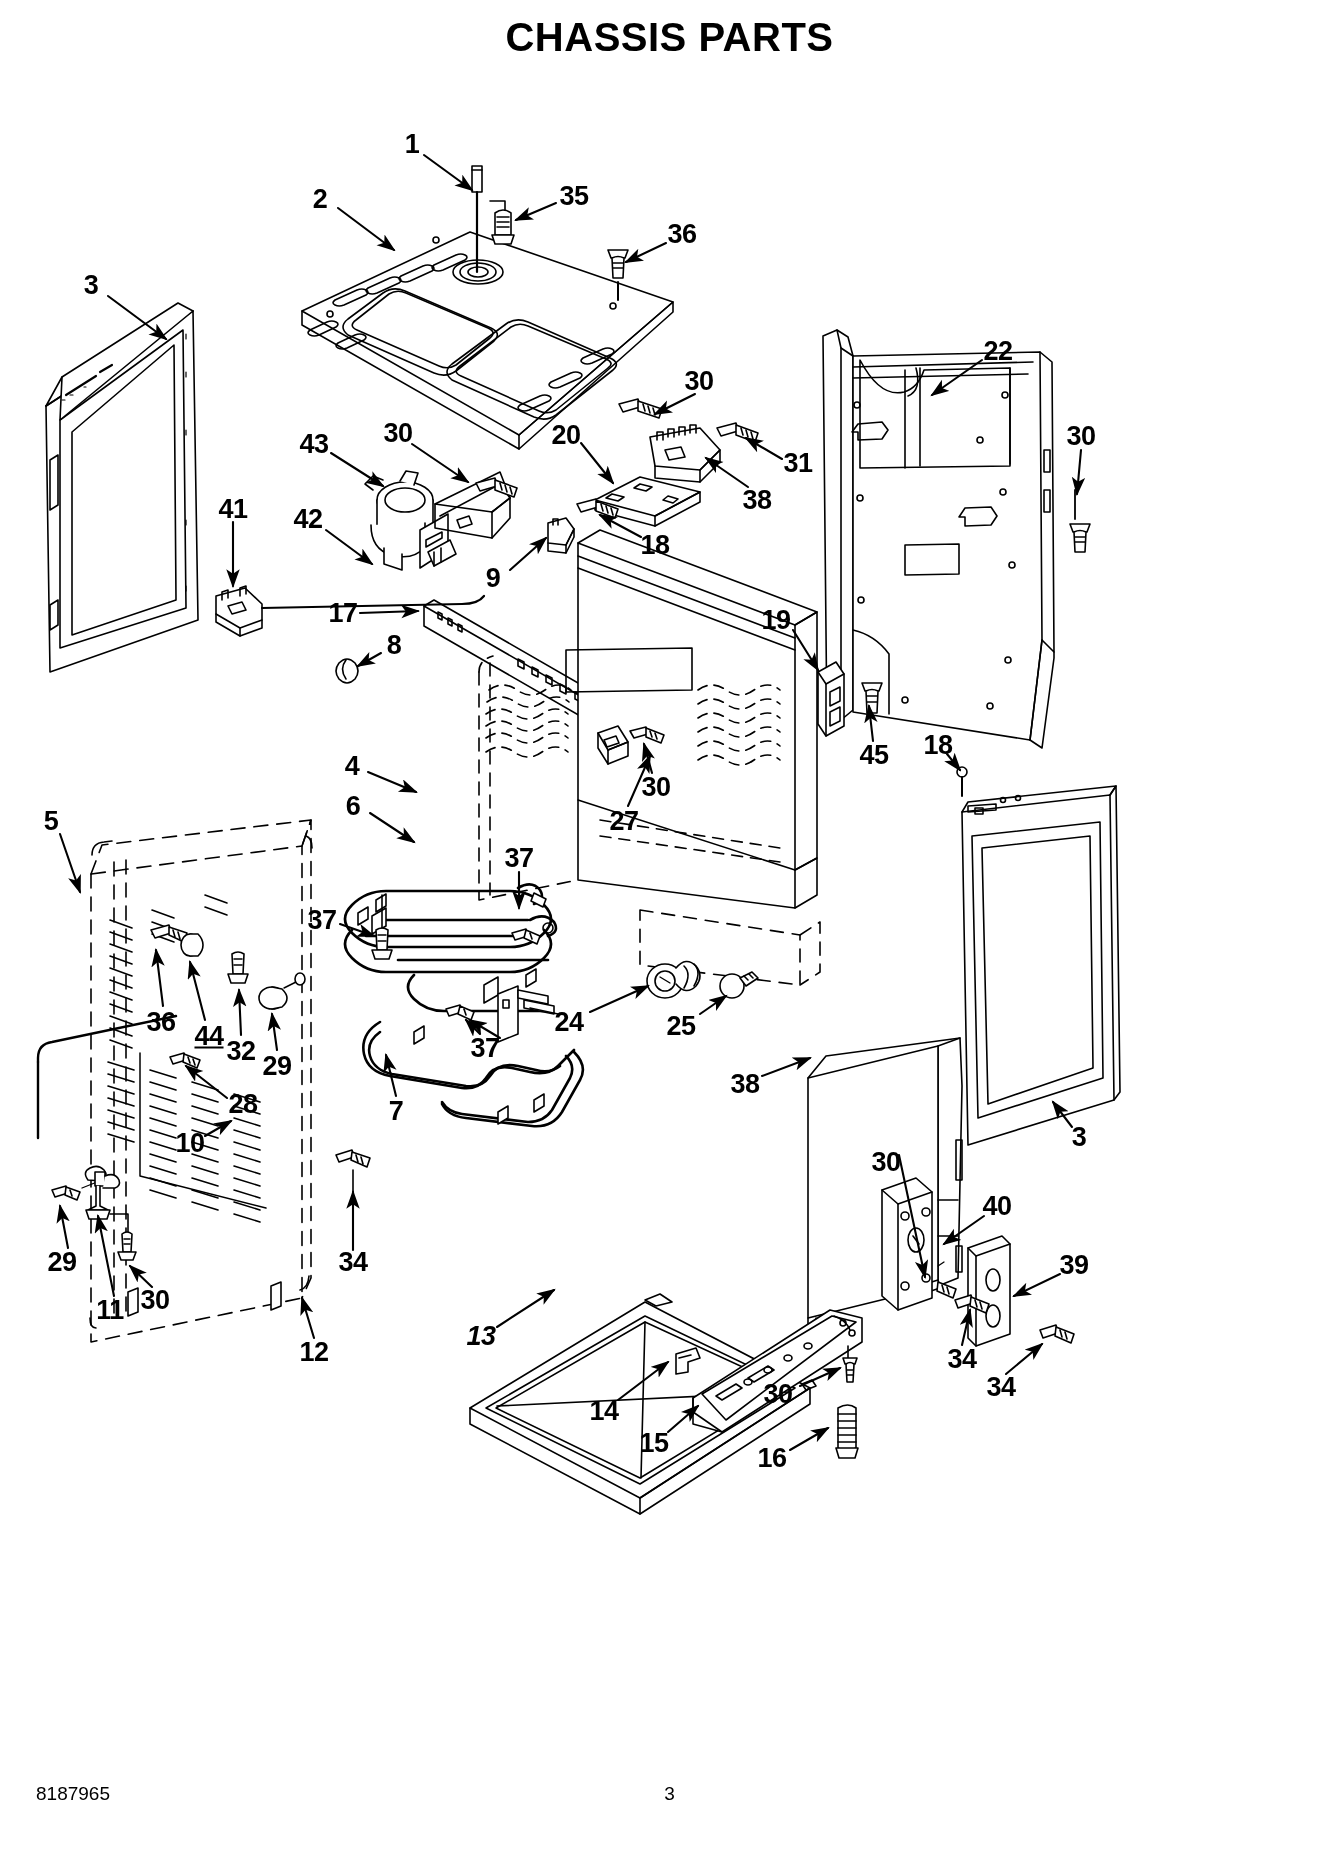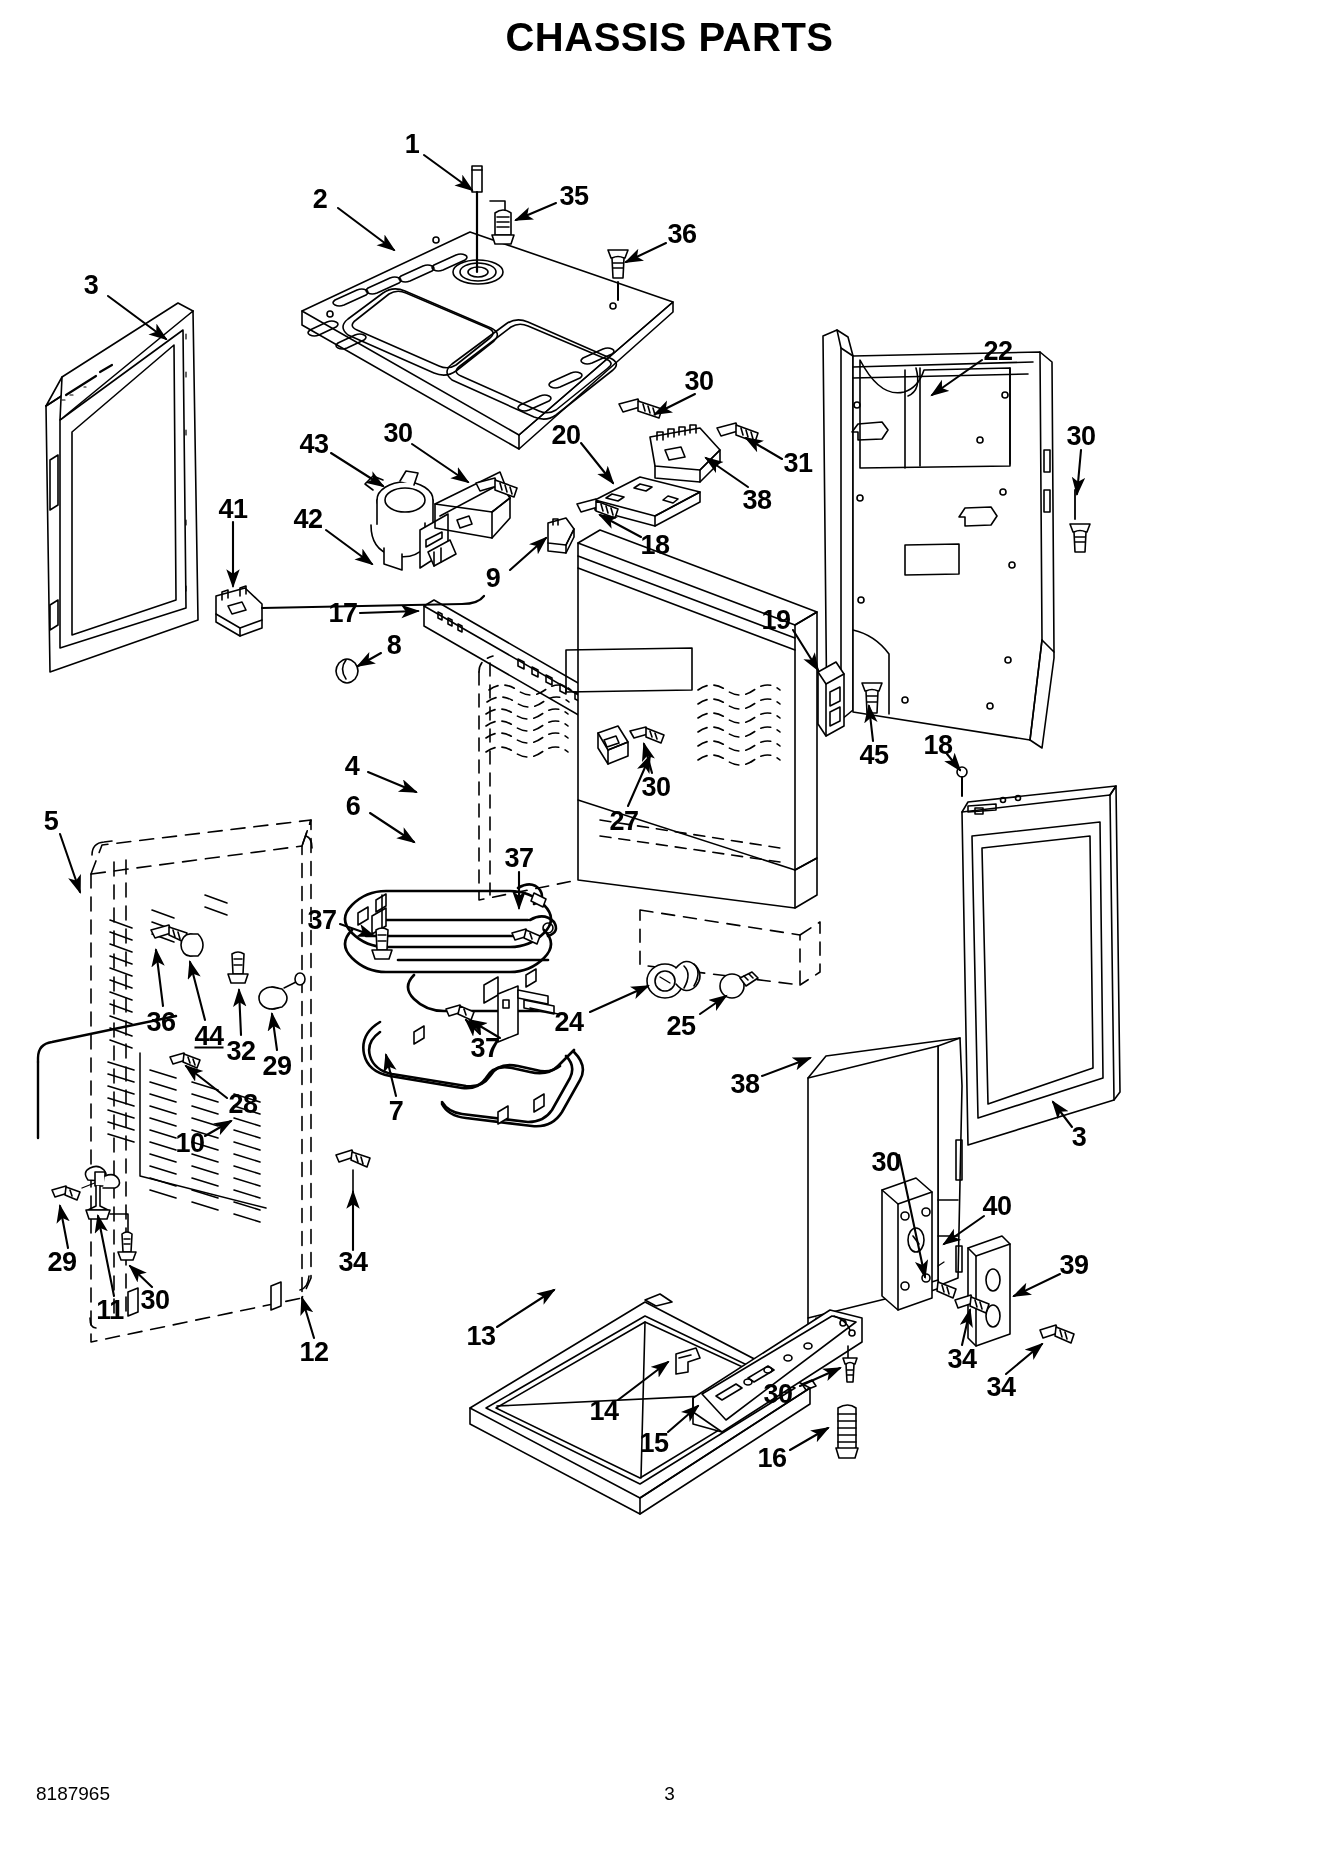--- a/index.html
+++ b/index.html
@@ -750,21 +750,21 @@
       <span class="callout" style="left: 277px; top: 1066px;">29</span>
       <span class="callout" style="left: 569px; top: 1022px;">24</span>
       <span class="callout" style="left: 681px; top: 1026px;">25</span>
       <span class="callout" style="left: 485px; top: 1048px;">37</span>
       <span class="callout" style="left: 243px; top: 1104px;">28</span>
       <span class="callout" style="left: 396px; top: 1111px;">7</span>
       <span class="callout" style="left: 745px; top: 1084px;">38</span>
       <span class="callout" style="left: 1079px; top: 1137px;">3</span>
       <span class="callout" style="left: 190px; top: 1143px;">10</span>
       <span class="callout" style="left: 886px; top: 1162px;">30</span>
-      <span class="callout" style="left: 481px; top: 1336px;">13</span>
+      <span class="callout" style="left: 481px; top: 1336px; font-style: italic;">13</span>
       <span class="callout" style="left: 353px; top: 1262px;">34</span>
       <span class="callout" style="left: 62px; top: 1262px;">29</span>
       <span class="callout" style="left: 110px; top: 1310px;">11</span>
       <span class="callout" style="left: 155px; top: 1300px;">30</span>
       <span class="callout" style="left: 314px; top: 1352px;">12</span>
       <span class="callout" style="left: 997px; top: 1206px;">40</span>
       <span class="callout" style="left: 1074px; top: 1265px;">39</span>
       <span class="callout" style="left: 962px; top: 1359px;">34</span>
       <span class="callout" style="left: 1001px; top: 1387px;">34</span>
       <span class="callout" style="left: 604px; top: 1411px;">14</span>

